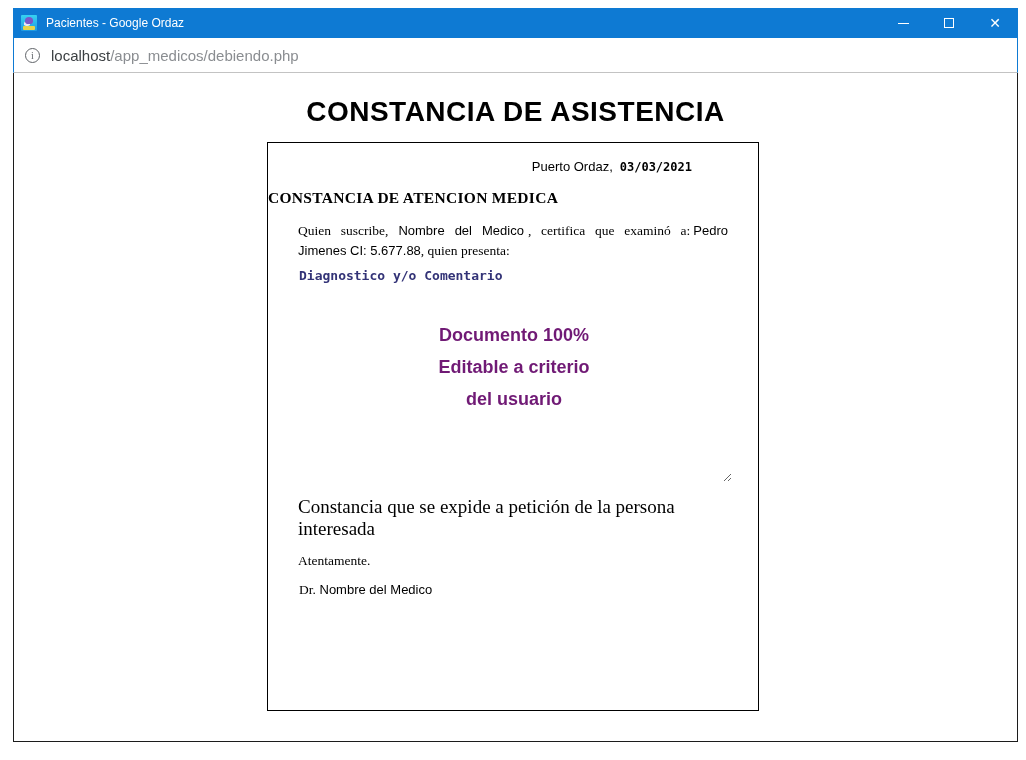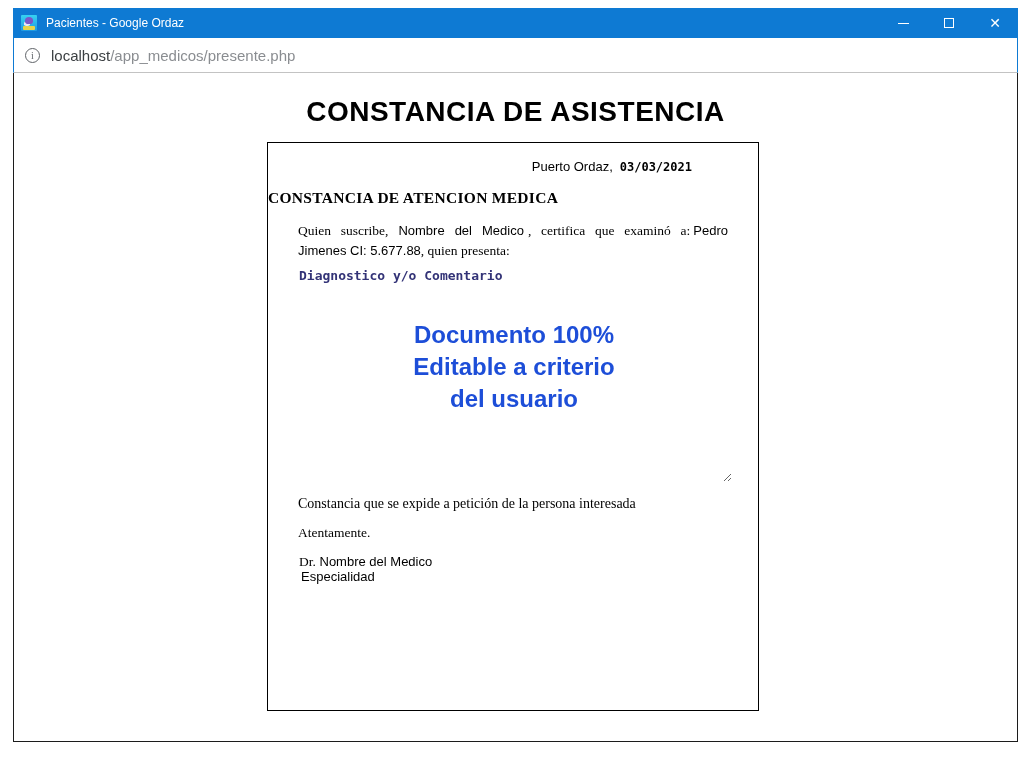--- a/index.html
+++ b/index.html
@@ -91,32 +91,32 @@
   .doc-intro .doctor-name { margin: 0 4px 0 10px; }
   .doc-intro .patient-name { margin-left: 3px; }
   .diagnosis-label {
     margin: 7px 0 0 31px;
     font-family: "DejaVu Sans Mono", monospace; font-weight: 700; font-size: 13px;
     color: #333377;
   }
   .diagnosis-textarea {
     display: block; margin: 24px 0 0 28px; width: 436px; height: 175px;
     border: none; outline: none; resize: both; overflow: hidden; background: transparent;
-    font-family: "Liberation Sans", sans-serif; font-weight: 700; font-size: 24px;
-    line-height: 32px; text-align: center; color: #1d4ed8; padding-top: 12px;
+    font-family: "Liberation Sans", sans-serif; font-weight: 700; font-size: 18px;
+    line-height: 32px; text-align: center; color: #701a75; padding-top: 12px;
   }
   .doc-treatment {
     margin: 13px 28px 0 30px; text-align: justify;
     font-family: "Liberation Serif", serif; font-size: 13.5px; line-height: 20px; color: #000;
   }
   .doc-treatment .days-value { margin: 0 16px 0 12px; }
   .doc-treatment .return-date { margin-left: 9px; }
   .doc-request {
     margin: 14px 30px 0 30px;
-    font-family: "Liberation Serif", serif; font-size: 14px; color: #000;
+    font-family: "Liberation Serif", serif; font-size: 19px; color: #000;
   }
   .doc-closing {
     margin: 13px 30px 0 30px;
     font-family: "Liberation Serif", serif; font-size: 13.5px; color: #000;
   }
   .doc-signature { margin: 13px 0 0 31px; font-size: 13px; line-height: 15px; color: #000; }
   .doc-signature .sig-prefix { font-family: "Liberation Serif", serif; font-size: 13.5px; }
   .doc-signature .sig-line2, .doc-signature .sig-line3 { margin-left: 2px; }
 </style>
 </head>
@@ -135,21 +135,21 @@
         <span class="glyph-max"></span>
       </div>
       <div class="win-btn">
         <span class="glyph-close">✕</span>
       </div>
     </div>
   </div>
 
   <div class="toolbar">
     <span class="info-icon">i</span>
-    <span class="url-text"><span class="url-host">localhost</span><span class="url-path">/app_medicos/presente.php</span></span>
+    <span class="url-text"><span class="url-host">localhost</span><span class="url-path">/app_medicos/debiendo.php</span></span>
   </div>
 
   <div class="content">
 
     <div class="page-heading">CONSTANCIA DE ASISTENCIA</div>
 
     <div class="doc-box">
 
       <div class="doc-date"><span>Puerto Ordaz,</span><span class="date-value">03/03/2021</span>
       </div>
@@ -168,18 +168,17 @@
 
 
       <p class="doc-request">Constancia que se expide a petición de la persona interesada</p>
 
       <p class="doc-closing">Atentamente.</p>
 
       <div class="doc-signature">
         <div><span class="sig-prefix">Dr.</span>
           <span>Nombre del Medico</span>
         </div>
-        <div class="sig-line2">Especialidad</div>
       </div>
 
     </div>
   </div>
 </div>
 
 </body></html>

